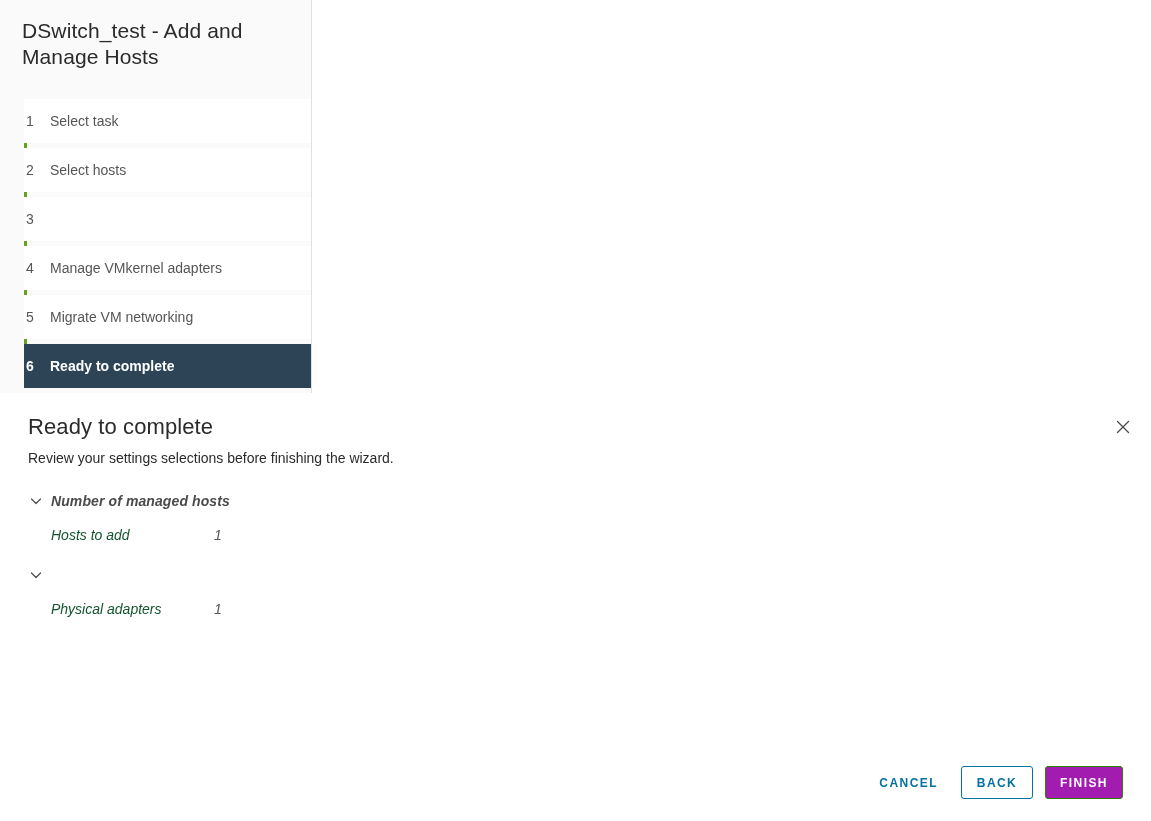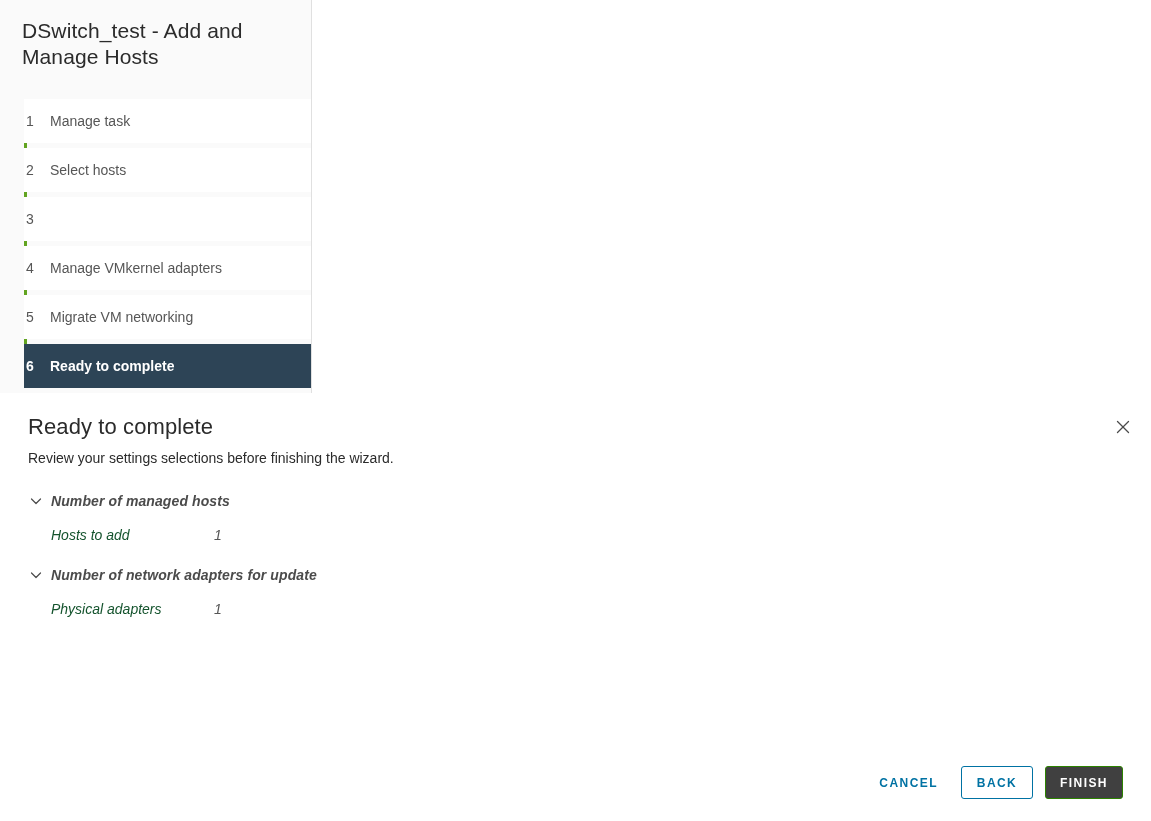--- a/index.html
+++ b/index.html
@@ -259,21 +259,21 @@
   <aside class="sidebar">
     <h1 class="wizard-title">DSwitch_test - Add and Manage Hosts</h1>
 
     <nav class="steps">
       <div class="steps-rail">
         <div class="steps-rail-fill" style="height: 245px; background: rgb(98, 164, 32);"></div>
       </div>
 
     <div class="step">
           <span class="step-number">1</span>
-          <span class="step-label">Manage task</span>
+          <span class="step-label">Select task</span>
         </div>
         <div class="step">
           <span class="step-number">2</span>
           <span class="step-label">Select hosts</span>
         </div>
         <div class="step">
           <span class="step-number">3</span>
         </div>
         <div class="step">
           <span class="step-number">4</span>
@@ -322,32 +322,31 @@
             </div>
           </div>
           <div class="section-gap"></div>
           <div class="summary-section">
             <div class="section-header">
               <span class="chevron">
                 <svg width="16" height="16" viewBox="0 0 16 16" fill="none" stroke="#4b4b4b" stroke-width="1.2" stroke-linecap="round" stroke-linejoin="round">
                   <polyline points="3.5,6 8,10.5 12.5,6"></polyline>
                 </svg>
               </span>
-              <span class="section-title">Number of network adapters for update</span>
             </div>
             <div class="section-rows">
               <div class="summary-row">
                 <span class="row-label">Physical adapters</span>
                 <span class="row-value">1</span>
               </div>
             </div>
           </div>
         </div>
     </div>
 
     <div class="footer">
       <button class="btn btn-flat" style="color: rgb(0, 114, 163);">CANCEL</button>
       <button class="btn btn-outline" style="color: rgb(0, 114, 163); border-color: rgb(0, 114, 163);">BACK</button>
-      <button class="btn btn-primary" style="background: #404040; border-color: rgb(44, 130, 0);">FINISH</button>
+      <button class="btn btn-primary" style="background: #a21caf; border-color: rgb(44, 130, 0);">FINISH</button>
     </div>
 
   </section>
 </div>
 
 </body></html>

